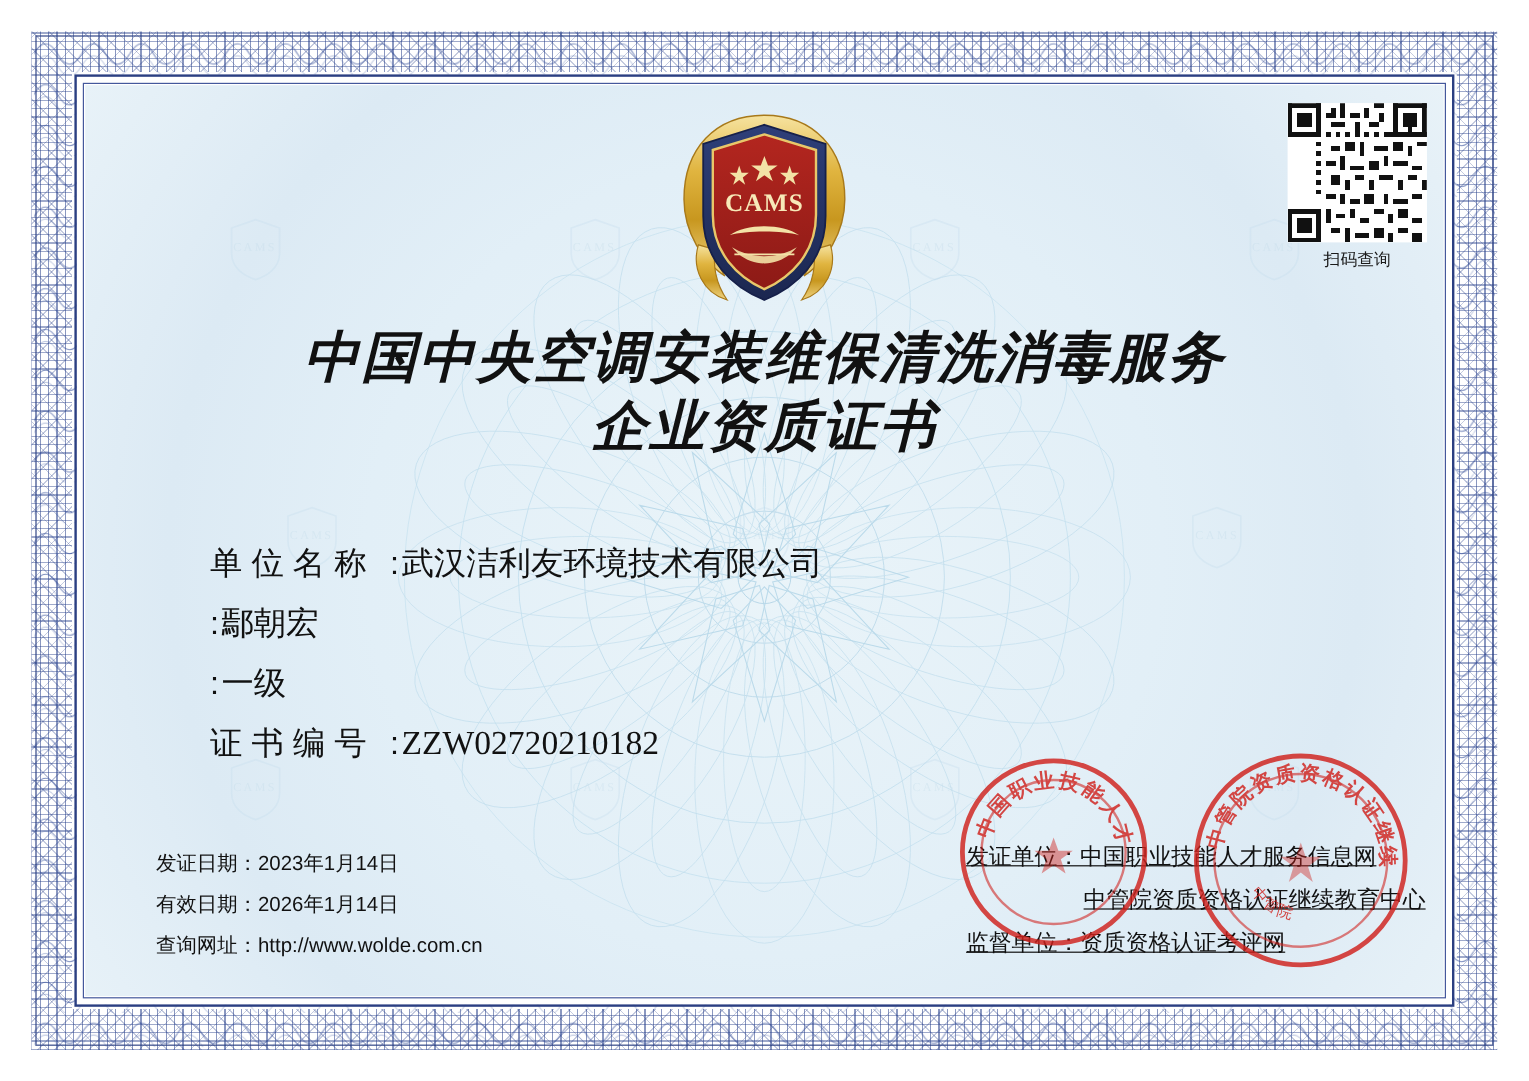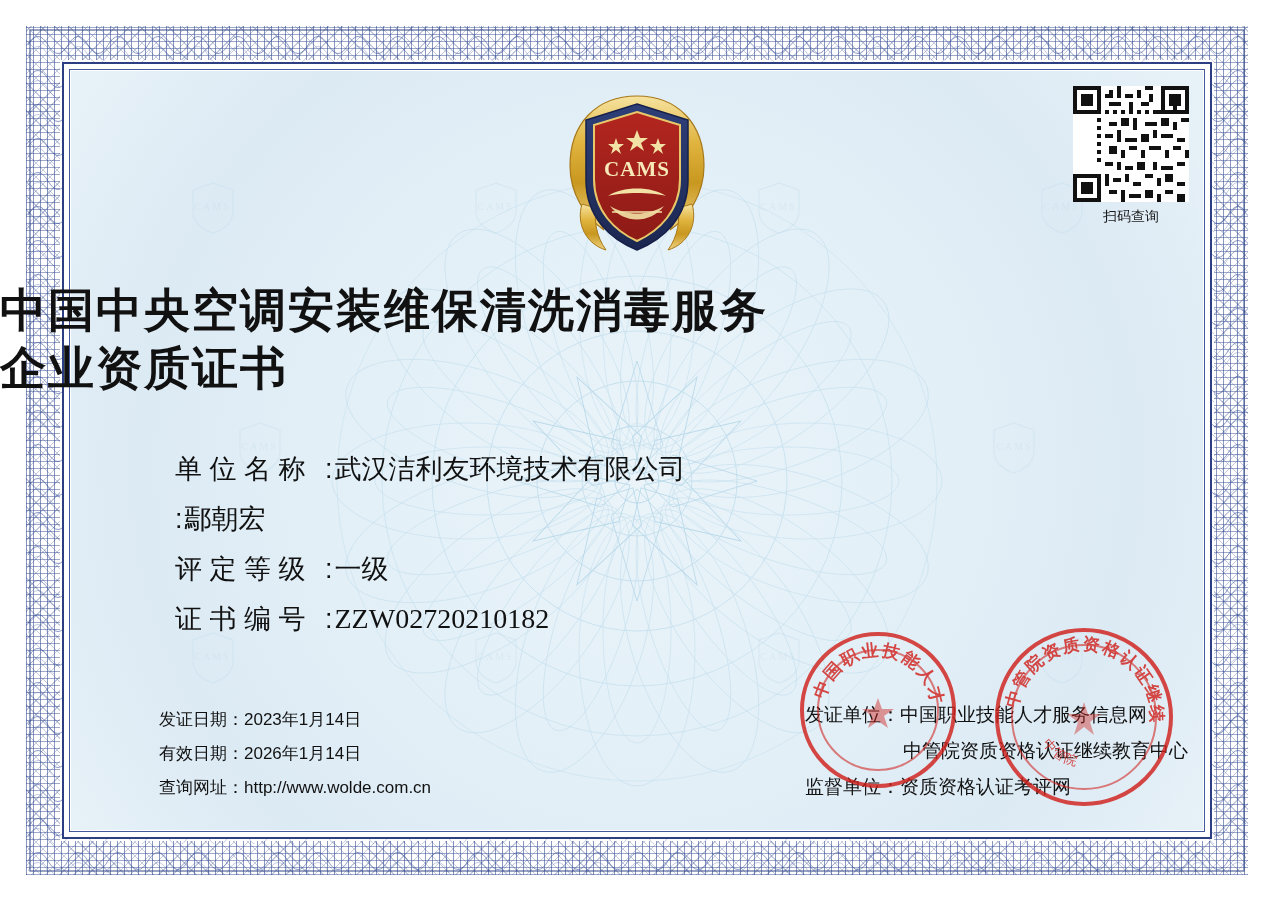--- a/index.html
+++ b/index.html
@@ -130,21 +130,23 @@
     font-size: 14px;
     color: #1a1a1a;
     font-family: "Liberation Sans", sans-serif;
   }
 
   
   .title-wrap {
     position: absolute;
     left: 0;
     right: 0;
-    top: 281px;
+    top: 268px;
+    text-align: center;
+    font-style: italic;
   }
   .title-line {
     font-family: "Liberation Sans", sans-serif;
     font-weight: bold;
     font-size: 46px;
     letter-spacing: 2px;
     color: #111;
     line-height: 58px;
     white-space: nowrap;
   }
@@ -185,33 +187,33 @@
 
   
   .bottom-left {
     position: absolute;
     left: 130px;
     bottom: 96px;
     font-size: 17px;
     line-height: 34px;
     color: #111;
   }
-  .bottom-left div { white-space: nowrap; margin-left: 29px; }
+  .bottom-left div { white-space: nowrap; }
 
   
   .bottom-right {
     position: absolute;
     right: 86px;
     bottom: 96px;
     font-size: 19px;
     line-height: 36px;
     color: #111;
     text-align: left;
   }
-  .br-row { white-space: nowrap; display: block; }
+  .br-row { white-space: nowrap; display: block; text-decoration: underline; }
   .br-label { }
   .br-value { }
 
   
   .stamp {
     position: absolute;
     border: 4px solid #d0211c;
     border-radius: 50%;
     opacity: .82;
     color: #d0211c;
@@ -548,21 +550,20 @@
     <div class="field-row">
       <div class="field-label">单 位 名 称</div>
       <div class="field-colon">:</div>
       <div class="field-value">武汉洁利友环境技术有限公司</div>
     </div>
     <div class="field-row">
       <div class="field-colon">:</div>
       <div class="field-value">鄢朝宏</div>
     </div>
     <div class="field-row">
-      <div class="field-label">评 定 等 级</div>
       <div class="field-colon">:</div>
       <div class="field-value">一级</div>
     </div>
     <div class="field-row">
       <div class="field-label">证 书 编 号</div>
       <div class="field-colon">:</div>
       <div class="field-value serif">ZZW02720210182</div>
     </div>
   </div>
 

